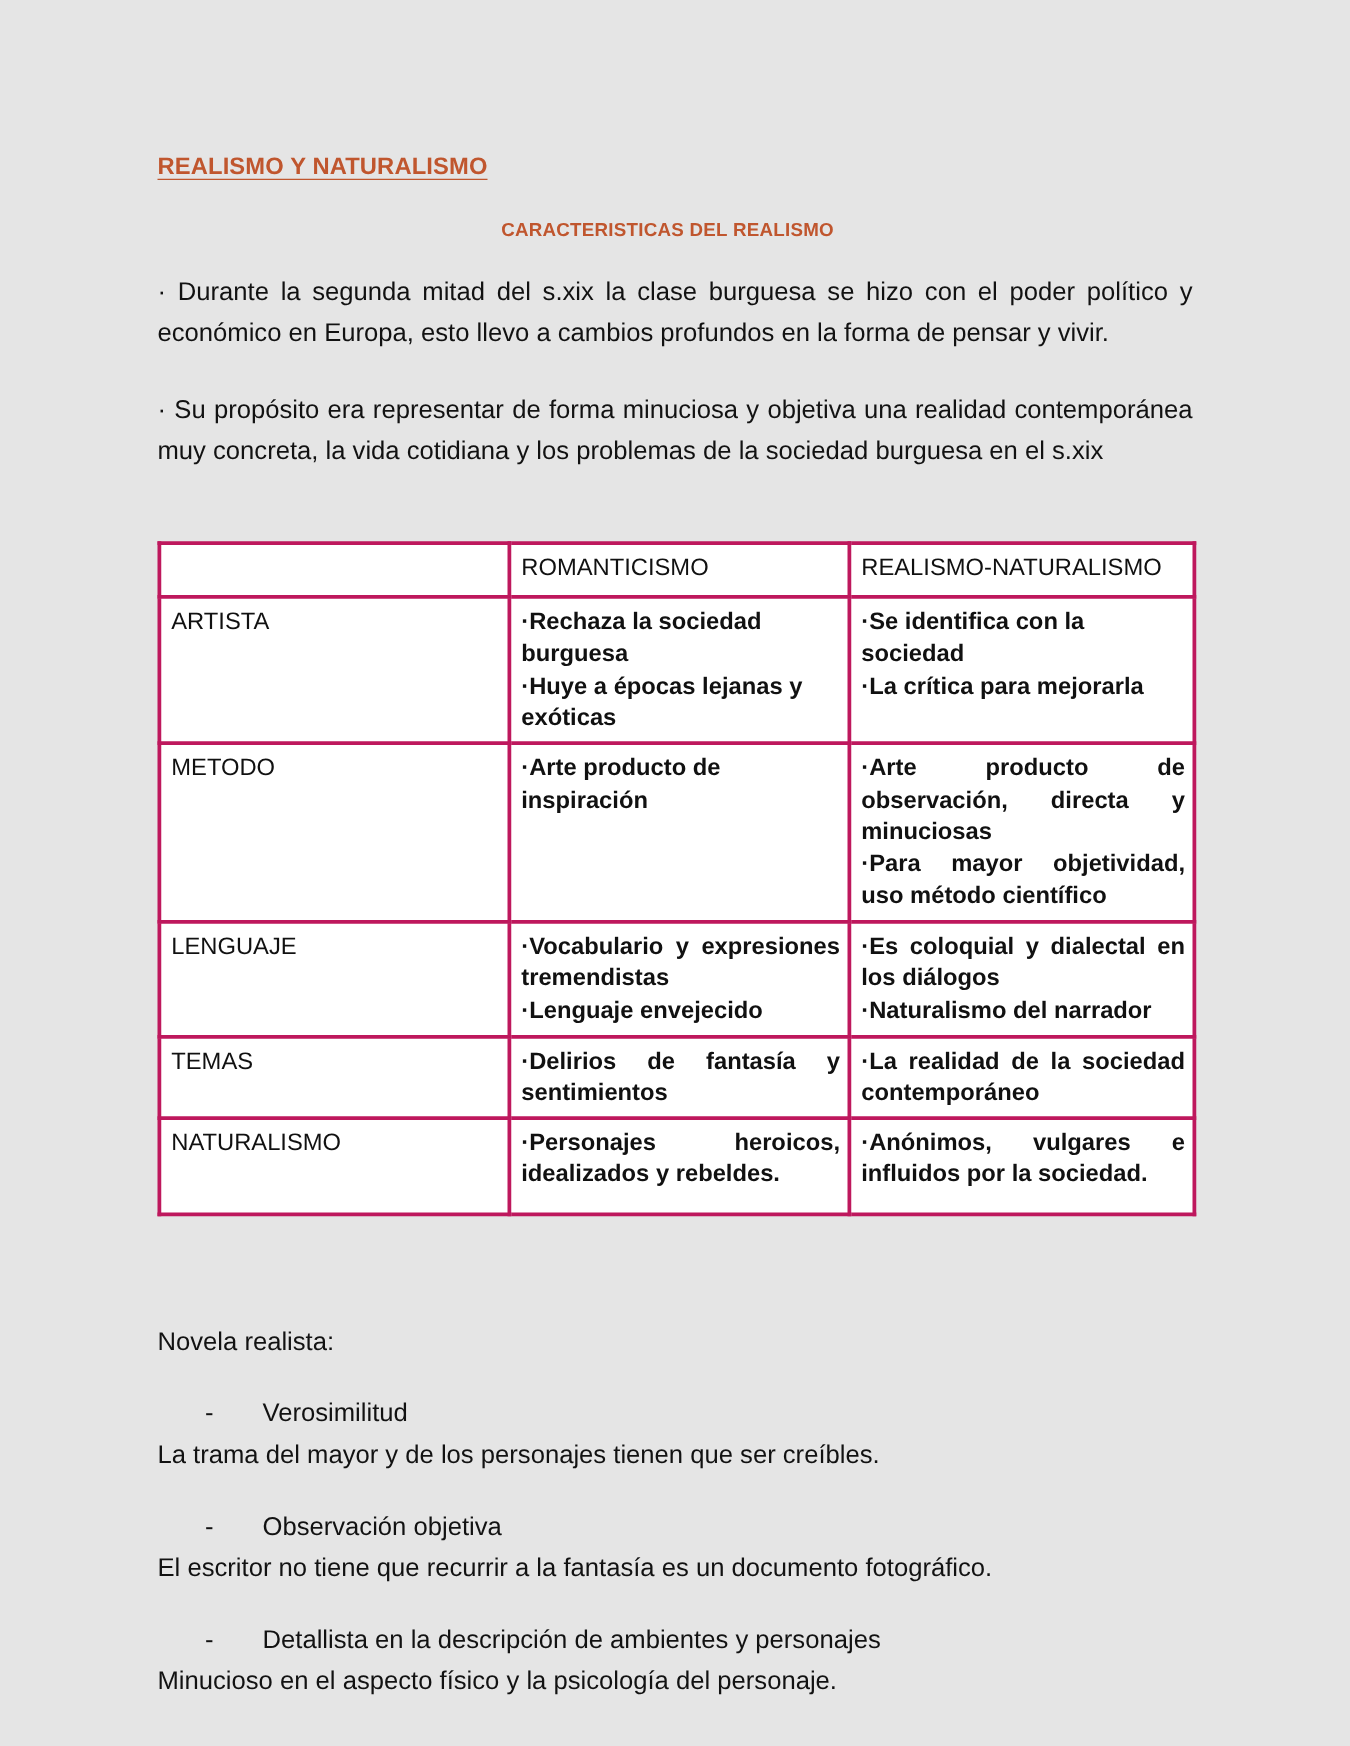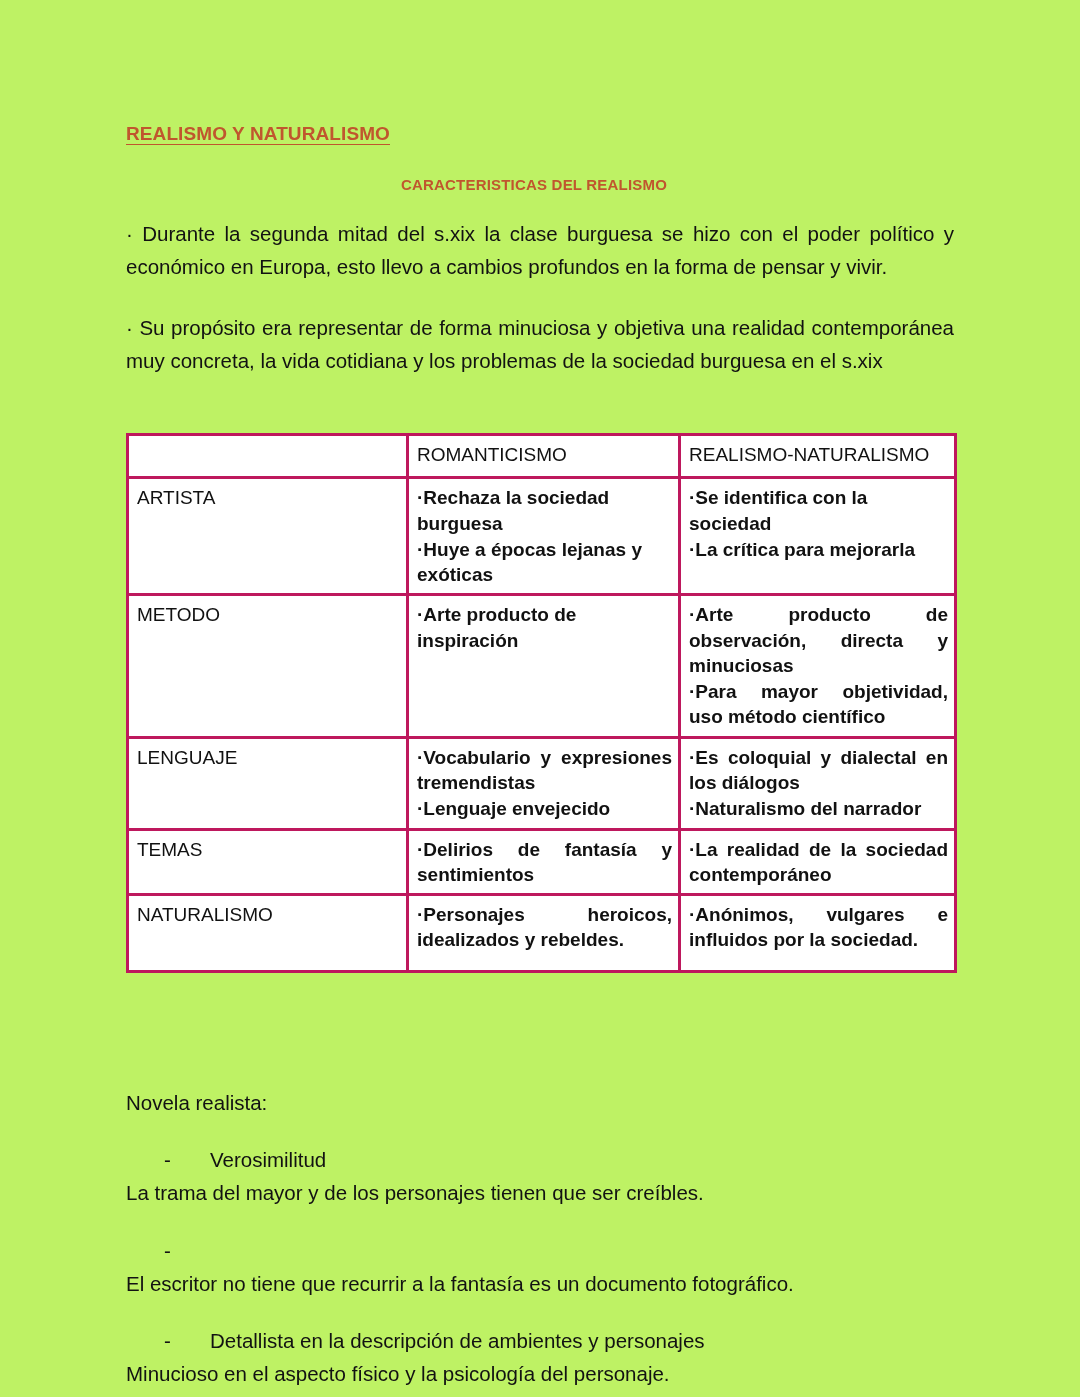--- a/index.html
+++ b/index.html
@@ -12,21 +12,21 @@
     height: 1397px;
     font-family: "Liberation Sans", sans-serif;
     color: #000000;
     overflow: hidden;
   }
 
   .page {
     position: relative;
     width: 1080px;
     height: 1397px;
-    background: #bef264;
+    background: #e5e5e5;
     box-sizing: border-box;
     padding: 0 126px;
   }
 
   
   .doc-title {
     margin: 0;
     padding-top: 122px;
     font-size: 19px;
     font-weight: bold;
@@ -92,21 +92,21 @@
 
   
   .r-head td { height: 28px; }
   .r-artista td { height: 68px; }
   .r-metodo td { height: 100px; }
   .r-lenguaje td { height: 76px; }
   .r-temas td { height: 50px; }
   .r-personajes td { height: 62px; }
 
   
-  .lower { padding-top: 113px; }
+  .lower { padding-top: 84px; }
   .lower .para { font-size: 20.5px; }
 
   .dash-item {
     margin: 0;
     padding-top: 24px;
     padding-left: 38px;
     font-size: 20.5px;
     line-height: 1.62;
     color: #121212;
     display: flex;
@@ -206,20 +206,21 @@
     <p class="para">Novela realista:</p>
 
     <div class="dash-item">
       <span class="dash">-</span>
       <span class="dash-text">Verosimilitud</span>
     </div>
     <p class="para">La trama del mayor y de los personajes tienen que ser creíbles.</p>
 
     <div class="dash-item">
       <span class="dash">-</span>
+      <span class="dash-text">Observación objetiva</span>
     </div>
     <p class="para">El escritor no tiene que recurrir a la fantasía es un documento fotográfico.</p>
 
     <div class="dash-item">
       <span class="dash">-</span>
       <span class="dash-text">Detallista en la descripción de ambientes y personajes</span>
     </div>
     <p class="para">Minucioso en el aspecto físico y la psicología del personaje.</p>
   </div>
 

